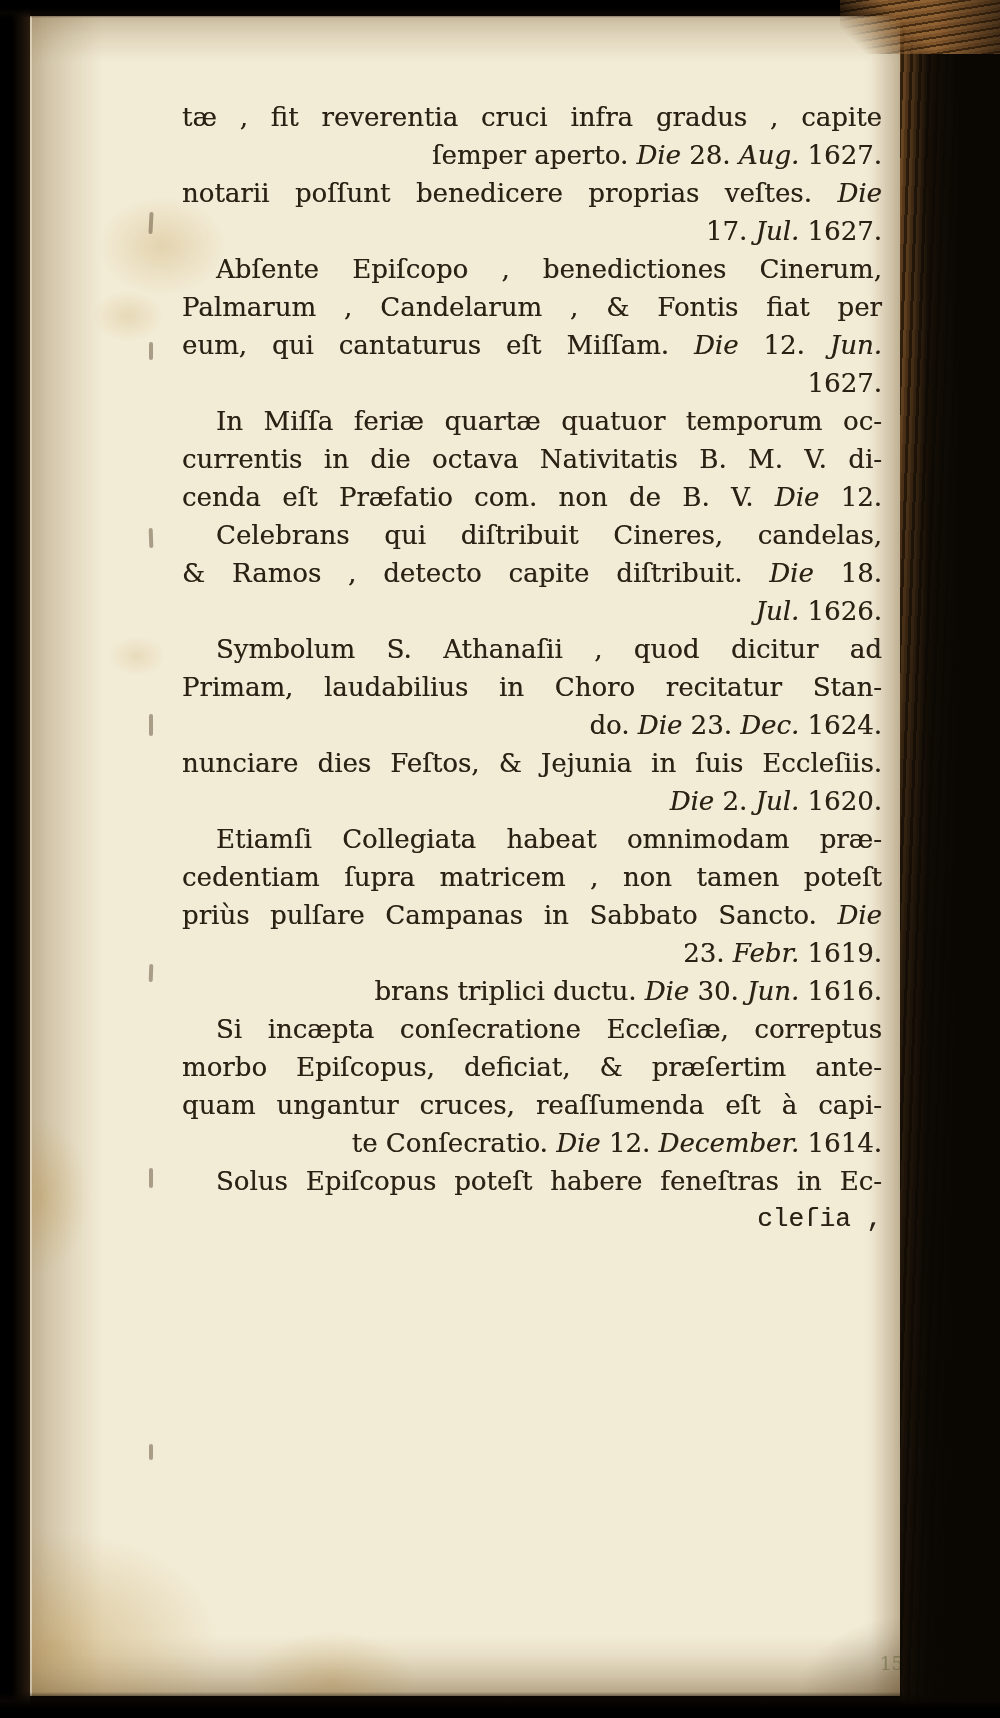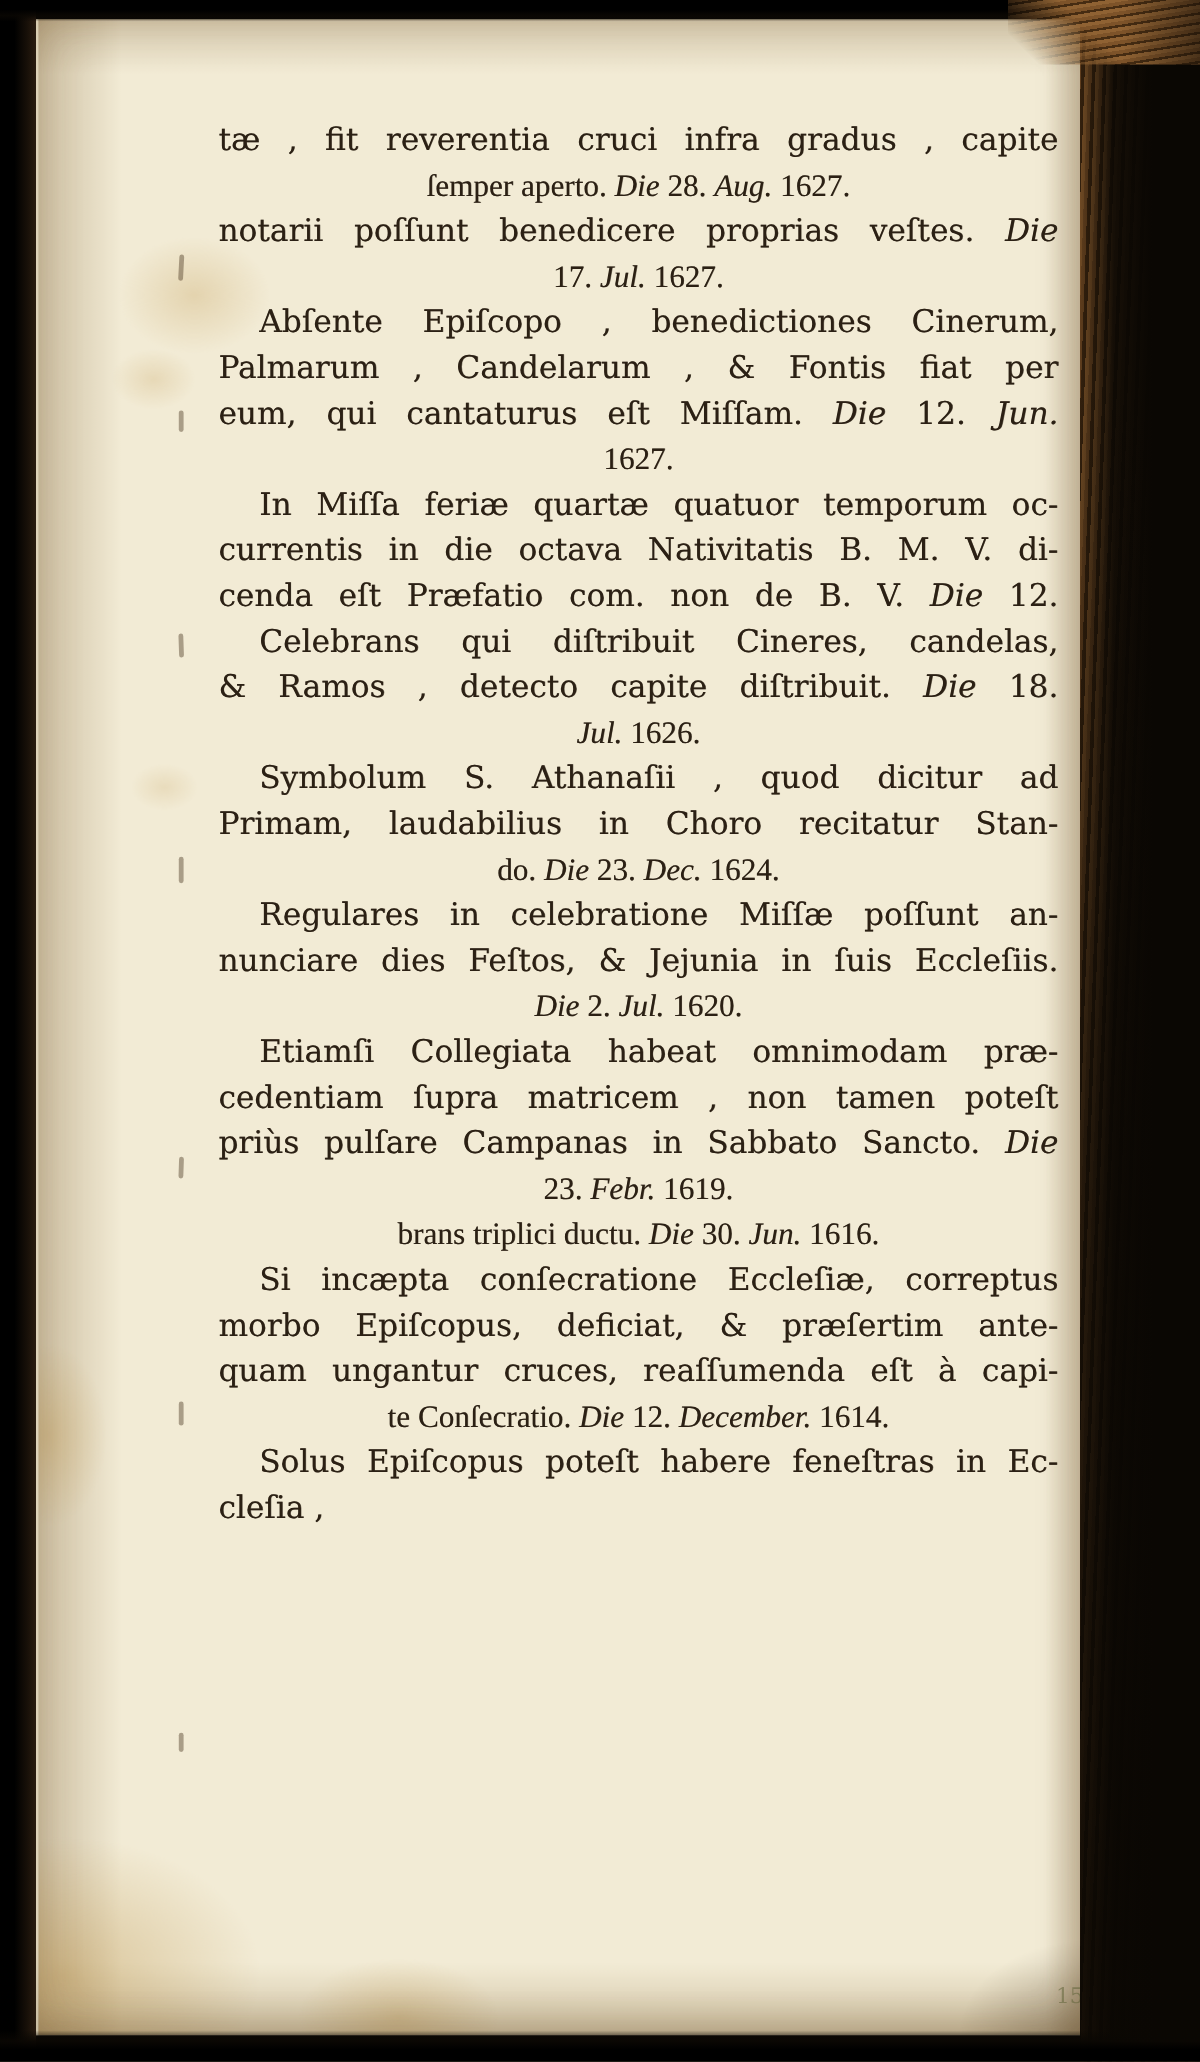--- a/index.html
+++ b/index.html
@@ -97,22 +97,22 @@
     left: 150px;
     top: 82px;
     width: 700px;
     font-size: 26px;
     line-height: 38px;
     color: #2b2014;
     text-shadow: 0.3px 0 0 rgba(43,32,20,.55);
   }
   .line { width: 100%; }
   .al-just { text-align: justify; text-align-last: justify; }
-  .al-left { text-align: center; font-family: Liberation Serif, serif; }
-  .al-right { text-align: left; }
+  .al-left { text-align: right; }
+  .al-right { text-align: right; font-family: Liberation Mono, monospace; }
   .ind { text-indent: 34px; }
   .it { font-style: italic; }
 
   .sig {
     position: absolute;
     right: 4px;
     bottom: 22px;
     font-size: 18px;
     color: rgba(96,100,58,.55);
   }
@@ -134,21 +134,20 @@
         <div class="line al-left"><span>1627.</span></div>
         <div class="line al-just ind"><span>In Miſſa feriæ quartæ quatuor temporum oc-</span></div>
         <div class="line al-just"><span>currentis in die octava Nativitatis B. M. V. di-</span></div>
         <div class="line al-just"><span>cenda eſt Præfatio com. non de B. V. </span><span class="it">Die </span><span>12.</span></div>
         <div class="line al-just ind"><span>Celebrans qui diſtribuit Cineres, candelas,</span></div>
         <div class="line al-just"><span>&amp; Ramos , detecto capite diſtribuit. </span><span class="it">Die </span><span>18.</span></div>
         <div class="line al-left"><span class="it">Jul. </span><span>1626.</span></div>
         <div class="line al-just ind"><span>Symbolum S. Athanaſii , quod dicitur ad</span></div>
         <div class="line al-just"><span>Primam, laudabilius in Choro recitatur Stan-</span></div>
         <div class="line al-left"><span>do. </span><span class="it">Die </span><span>23. </span><span class="it">Dec. </span><span>1624.</span></div>
-        <div class="line al-just ind"><span>Regulares in celebratione Miſſæ poſſunt an-</span></div>
         <div class="line al-just"><span>nunciare dies Feſtos, &amp; Jejunia in ſuis Eccleſiis.</span></div>
         <div class="line al-left"><span class="it">Die </span><span>2. </span><span class="it">Jul. </span><span>1620.</span></div>
         <div class="line al-just ind"><span>Etiamſi Collegiata habeat omnimodam præ-</span></div>
         <div class="line al-just"><span>cedentiam ſupra matricem , non tamen poteſt</span></div>
         <div class="line al-just"><span>priùs pulſare Campanas in Sabbato Sancto. </span><span class="it">Die</span></div>
         <div class="line al-left"><span>23. </span><span class="it">Febr. </span><span>1619.</span></div>
         <div class="line al-left"><span>brans triplici ductu. </span><span class="it">Die </span><span>30. </span><span class="it">Jun. </span><span>1616.</span></div>
         <div class="line al-just ind"><span>Si incæpta conſecratione Eccleſiæ, correptus</span></div>
         <div class="line al-just"><span>morbo Epiſcopus, deficiat, &amp; præſertim ante-</span></div>
         <div class="line al-just"><span>quam ungantur cruces, reaſſumenda eſt à capi-</span></div>

